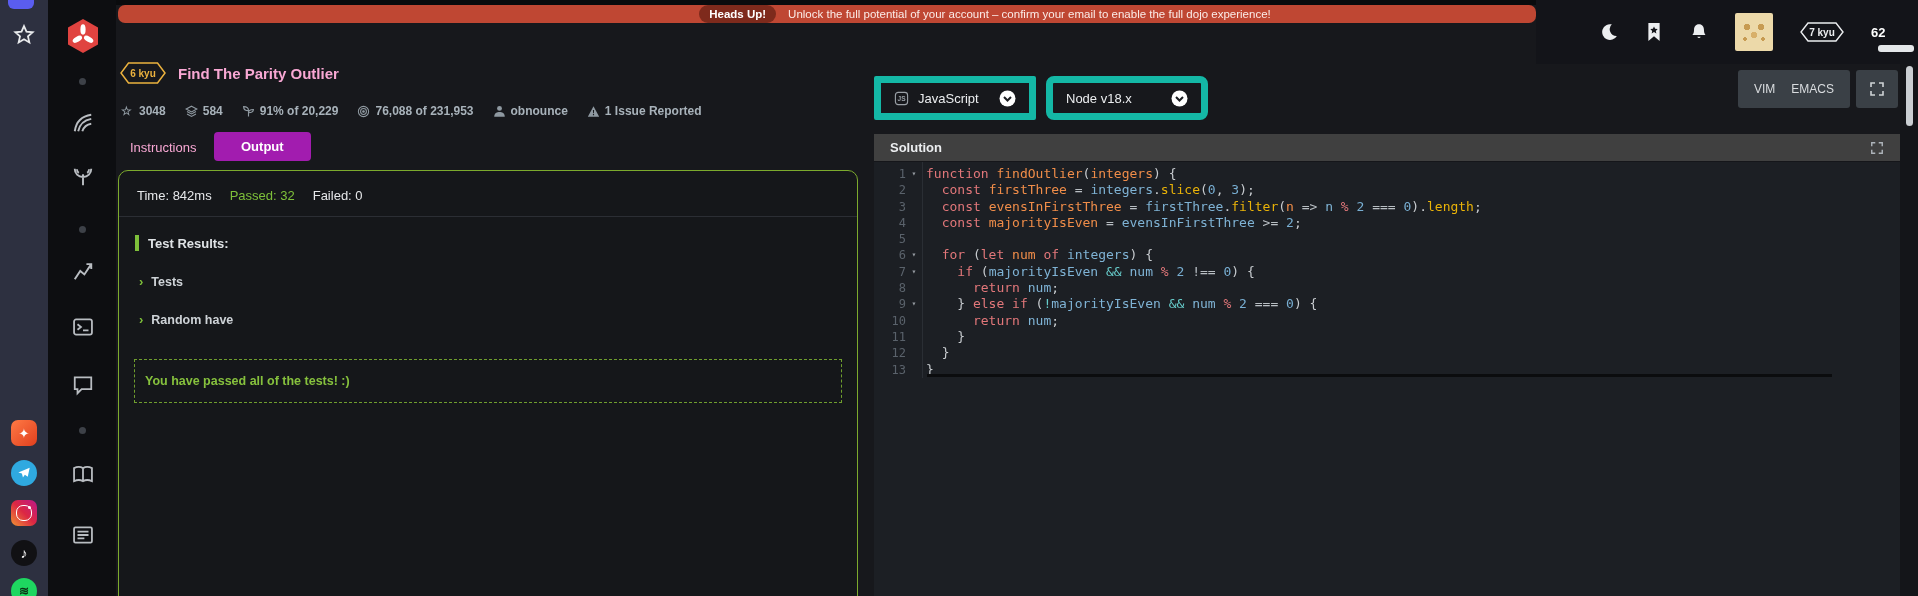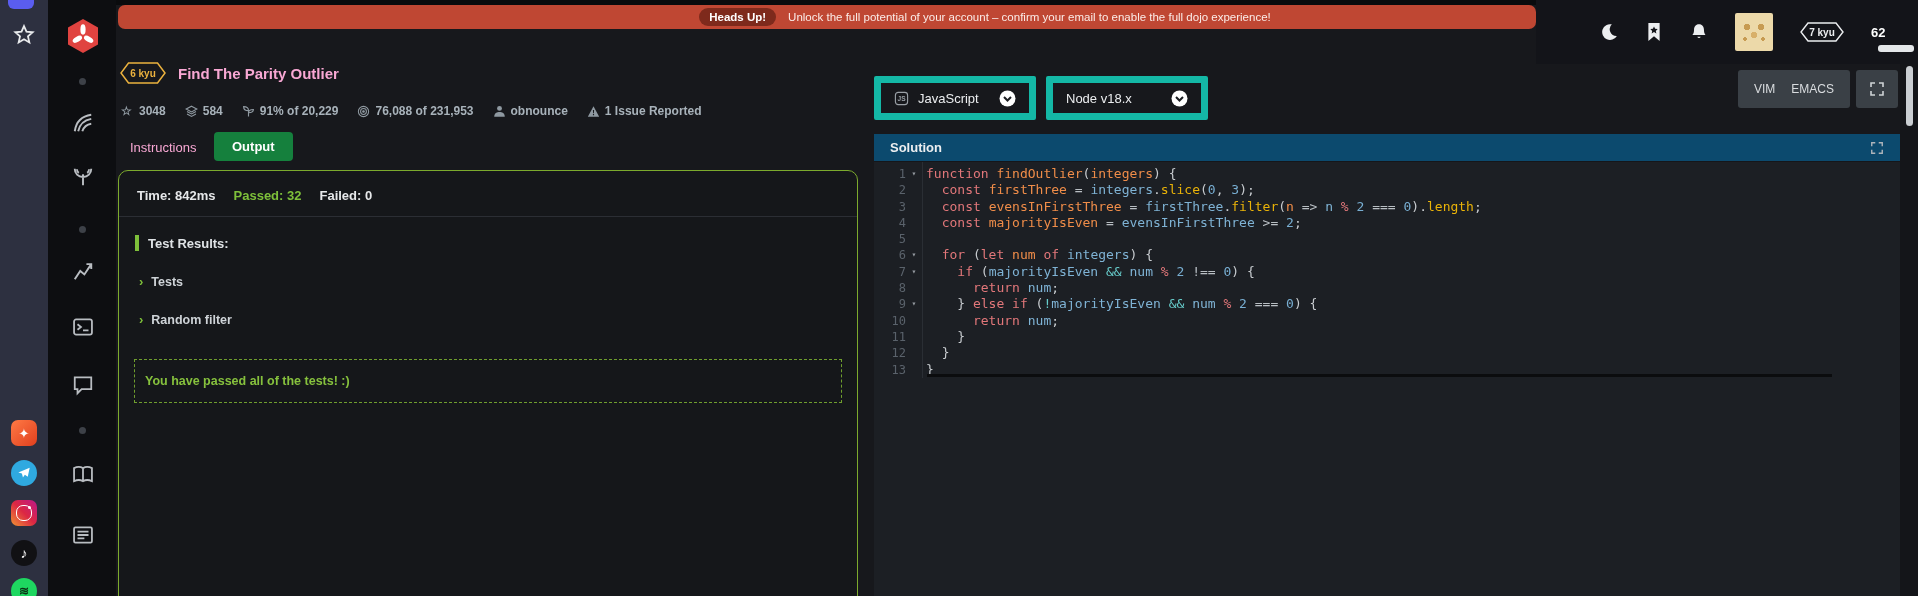--- a/index.html
+++ b/index.html
@@ -21,21 +21,21 @@
   .app-spotify { top:578px; background:#1ed760; border-radius:50%; color:#0b2f14; font-weight:bold; font-size:12px; }
 
   
   .sidebar-b { left:48px; top:0; width:68px; height:596px; background:#0d0e11; }
   .cw-logo { left:66px; top:18px; width:34px; height:36px; }
   .nav-ico { left:72px; width:22px; height:22px; color:#b9bdc2; display:flex; align-items:center; justify-content:center; }
   .nav-dot { left:79px; width:7px; height:7px; border-radius:50%; background:#3d4148; }
 
   
   .top-strip { left:116px; top:0; width:1802px; height:5px; background:#0a0b0d; }
-  .banner { left:118px; top:5px; width:1418px; height:24px; background:#bf4733; border-radius:7px; display:flex; align-items:center; }
+  .banner { left:118px; top:5px; width:1418px; height:18px; background:#bf4733; border-radius:7px; display:flex; align-items:center; }
   .banner-inner { display:flex; align-items:center; gap:12px; margin:0 auto; position:relative; left:158px; }
   .banner-pill { background:#7e2a1c; color:#fff; font-weight:bold; font-size:11.5px; padding:3px 10px; border-radius:10px; white-space:nowrap; }
   .banner-msg { color:#fbece8; font-size:11.5px; white-space:nowrap; }
 
   
   .tr-panel { left:1536px; top:0; width:382px; height:64px; background:#131419; display:flex; align-items:center; gap:27px; padding-left:64px; }
   .tr-ico { width:18px; height:18px; color:#eceef0; }
   .avatar { width:38px; height:38px; border-radius:2px; background:#ecd9a9;
     background-image:
       radial-gradient(circle 3px at 12px 14px,#c79b52 0 3px,transparent 3px),
@@ -52,45 +52,45 @@
   .kata-badge { left:120px; top:62px; width:46px; height:22px; }
   .kata-badge span { color:#ecb23e; }
   .kata-title { left:178px; top:65px; font-size:15px; font-weight:bold; color:#f9a8d4; }
   .stats { left:121px; top:104px; display:flex; gap:19px; align-items:center; color:#a8b2ba; font-size:12px; font-weight:bold; }
   .stat { display:flex; align-items:center; gap:5px; white-space:nowrap; }
   .stat svg, .stat .uico { width:13px; height:13px; color:#8f99a1; }
   .uico { font-size:12px; line-height:13px; }
 
   
   .dd { top:76px; height:44px; width:162px; border:7px solid #14b8a6; border-radius:2px; background:#17181c; display:flex; align-items:center; padding:0 13px; gap:9px; font-size:13px; color:#eceef0; }
-  .dd-js { left:874px; } .dd-node { left:1046px; }
+  .dd-js { left:874px; } .dd-node { left:1046px;border-radius:8px; }
   .dd .grow { flex:1; }
   .chev-circle { width:17px; height:17px; }
 
   
   .mode-box { left:1738px; top:70px; width:112px; height:38px; background:#3a4046; border-radius:3px; display:flex; align-items:center; justify-content:center; gap:16px; font-size:12px; color:#d9dcdf; }
   .exp-btn { left:1856px; top:70px; width:42px; height:38px; background:#3a4046; border-radius:3px; display:flex; align-items:center; justify-content:center; color:#cfd3d6; }
 
   
   .tab-instr { left:130px; top:140px; font-size:13px; color:#f9a8d4; }
-  .tab-output { left:214px; top:132px; background:#15803d; border-radius:4px; padding:7px 18px; font-size:13px; color:#fff; font-weight:bold; }
+  .tab-output { left:214px; top:132px; background:#a21caf; border-radius:4px; padding:7px 27px; font-size:13px; color:#fff; font-weight:bold; }
 
   
   .out-panel { left:118px; top:170px; width:740px; height:450px; border:1.5px solid #7caa2d; border-radius:10px; background:#15171a; overflow:hidden; }
-  .out-time { display:flex; gap:18px; align-items:flex-end; padding:17px 18px 13px 18px; font-size:13px; font-weight:bold; border-bottom:1px solid #2b2e34; }
+  .out-time { display:flex; gap:18px; align-items:flex-end; padding:17px 18px 13px 18px; font-size:13px; font-weight:normal; border-bottom:1px solid #2b2e34; }
   .t-white { color:#e6e8ea; } .t-green { color:#7ec03a; }
   .results-title { display:flex; align-items:center; gap:9px; margin:18px 0 7px 16px; font-size:13px; font-weight:bold; color:#dfe3e6; }
   .green-bar { width:4px; height:16px; background:#7ec03a; }
   .out-group { display:flex; align-items:center; gap:8px; margin:24px 0 0 20px; font-size:12.5px; font-weight:bold; color:#ced3d7; }
   .out-group .chev { color:#7ec03a; font-size:13px; font-weight:bold; line-height:12px; }
   .success-box { margin:32px 15px 0 15px; height:44px; border:1px dashed #6f9e2e; display:flex; align-items:center; padding-left:10px; color:#86c13d; font-weight:bold; font-size:12.5px; }
 
   
   .editor { left:874px; top:134px; width:1026px; height:462px; background:#1c1f24; }
-  .ed-header { height:28px; background:#0c4a6e; border-bottom:1px solid #15161a; display:flex; align-items:center; padding:0 16px; }
+  .ed-header { height:28px; background:#404040; border-bottom:1px solid #15161a; display:flex; align-items:center; padding:0 16px; }
   .ed-title { font-size:13px; font-weight:bold; color:#eceef0; flex:1; }
   .ed-exp { width:14px; height:14px; color:#aeb4ba; }
   .code-body { position:relative; padding-top:4px; font-family:"DejaVu Sans Mono", monospace; font-size:13px; line-height:16.3px; }
   .gutter-border { position:absolute; left:48px; top:0; bottom:0; width:1px; background:#2a2e34; }
   .code-line { display:flex; white-space:pre; height:16.3px; }
   .gut { width:32px; text-align:right; color:#5a626b; font-size:12px; flex:0 0 32px; }
   .fold { width:16px; flex:0 0 16px; text-align:center; color:#959ba1; font-size:8px; }
   .code-text { padding-left:4px; }
   .tk-k { color:#e2777a; } .tk-d { color:#f08d49; } .tk-v { color:#7fb3d5; }
   .tk-p { color:#eab308; } .tk-n { color:#78aed2; } .tk-o { color:#b9bfc4; }
@@ -298,21 +298,21 @@
   <div class="results-title">
     <span class="green-bar"></span>
     <span>Test Results:</span>
   </div>
   <div class="out-group">
     <span class="chev">›</span>
     <span>Tests</span>
   </div>
   <div class="out-group">
     <span class="chev">›</span>
-    <span>Random filter</span>
+    <span>Random have</span>
   </div>
   <div class="success-box">
     <span>You have passed all of the tests! :)</span>
   </div>
 </div>
 
 
 <div class="abs editor">
   <div class="ed-header">
     <span class="ed-title">Solution</span>

